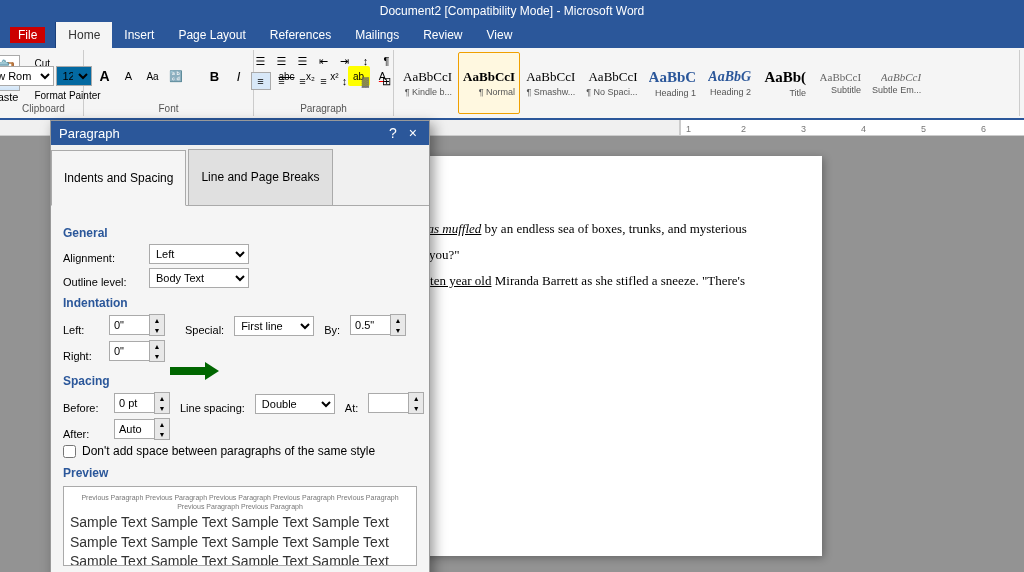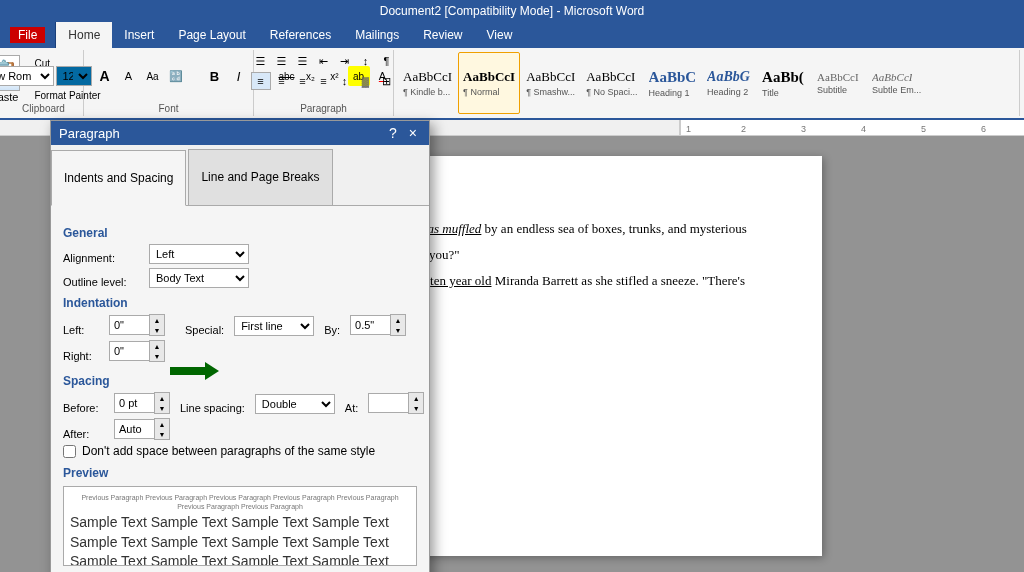--- a/index.html
+++ b/index.html
@@ -155,21 +155,21 @@
     .styles-area {
       display: flex;
       gap: 1px;
       align-items: center;
       overflow: hidden;
     }
 
     .style-item {
       display: flex;
       flex-direction: column;
-      align-items: flex-start;
+      align-items: flex-end;
       padding: 2px 4px;
       border: 1px solid transparent;
       cursor: pointer;
       min-width: 54px;
       height: 62px;
       justify-content: center;
       border-radius: 2px;
     }
 
     .style-item.active {

